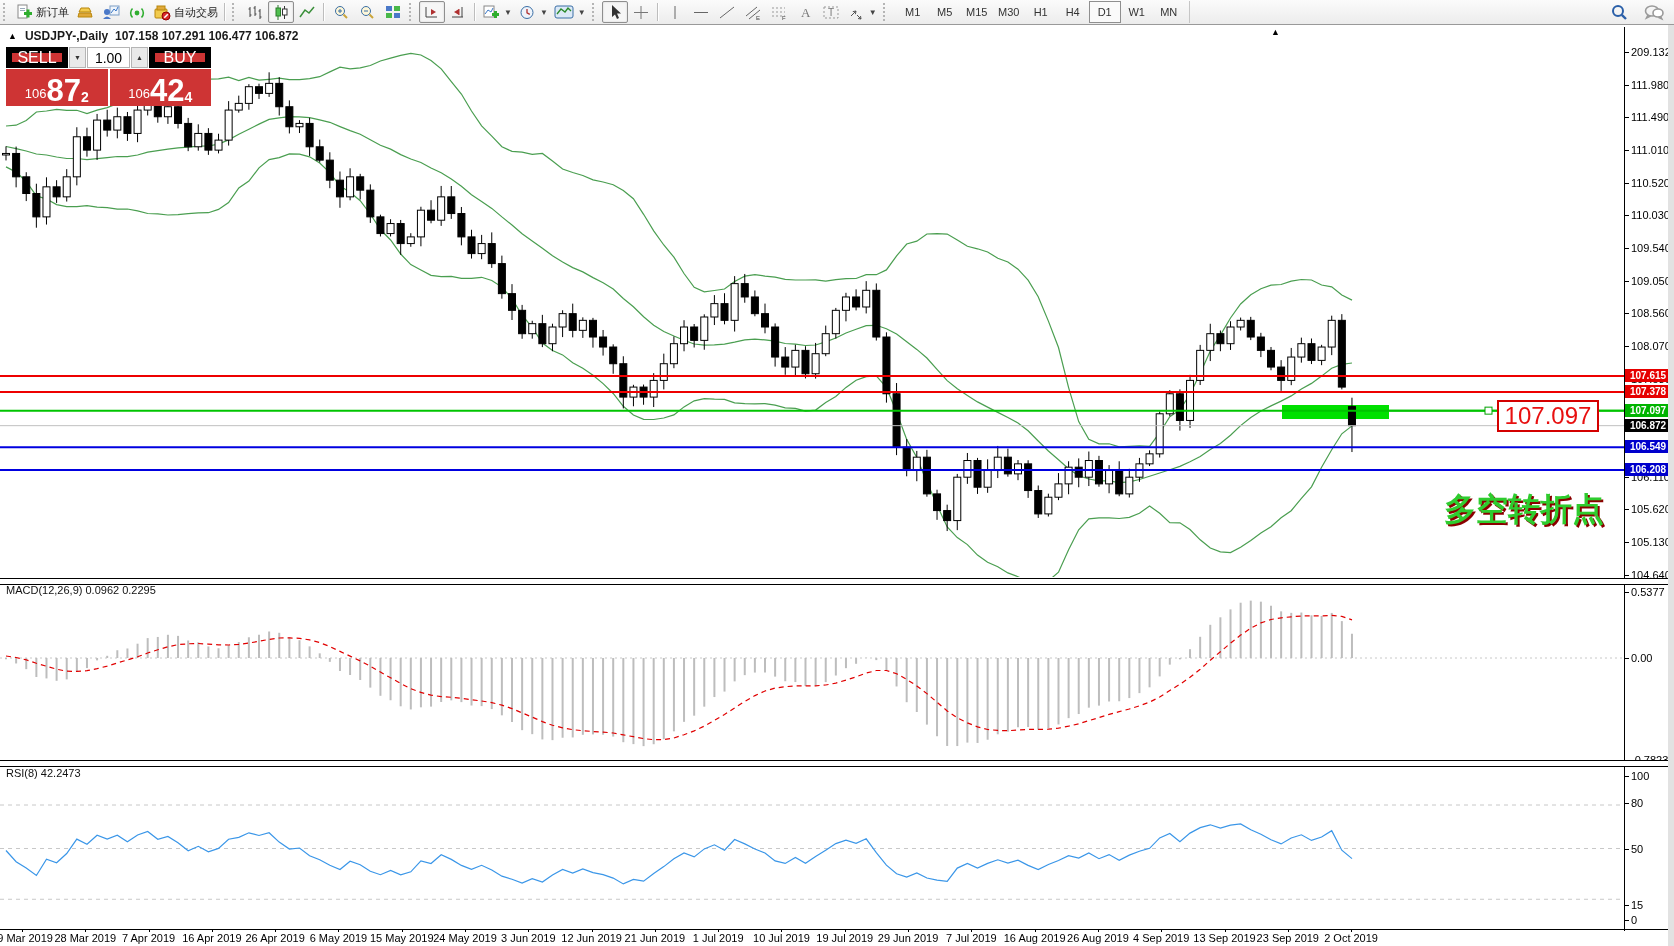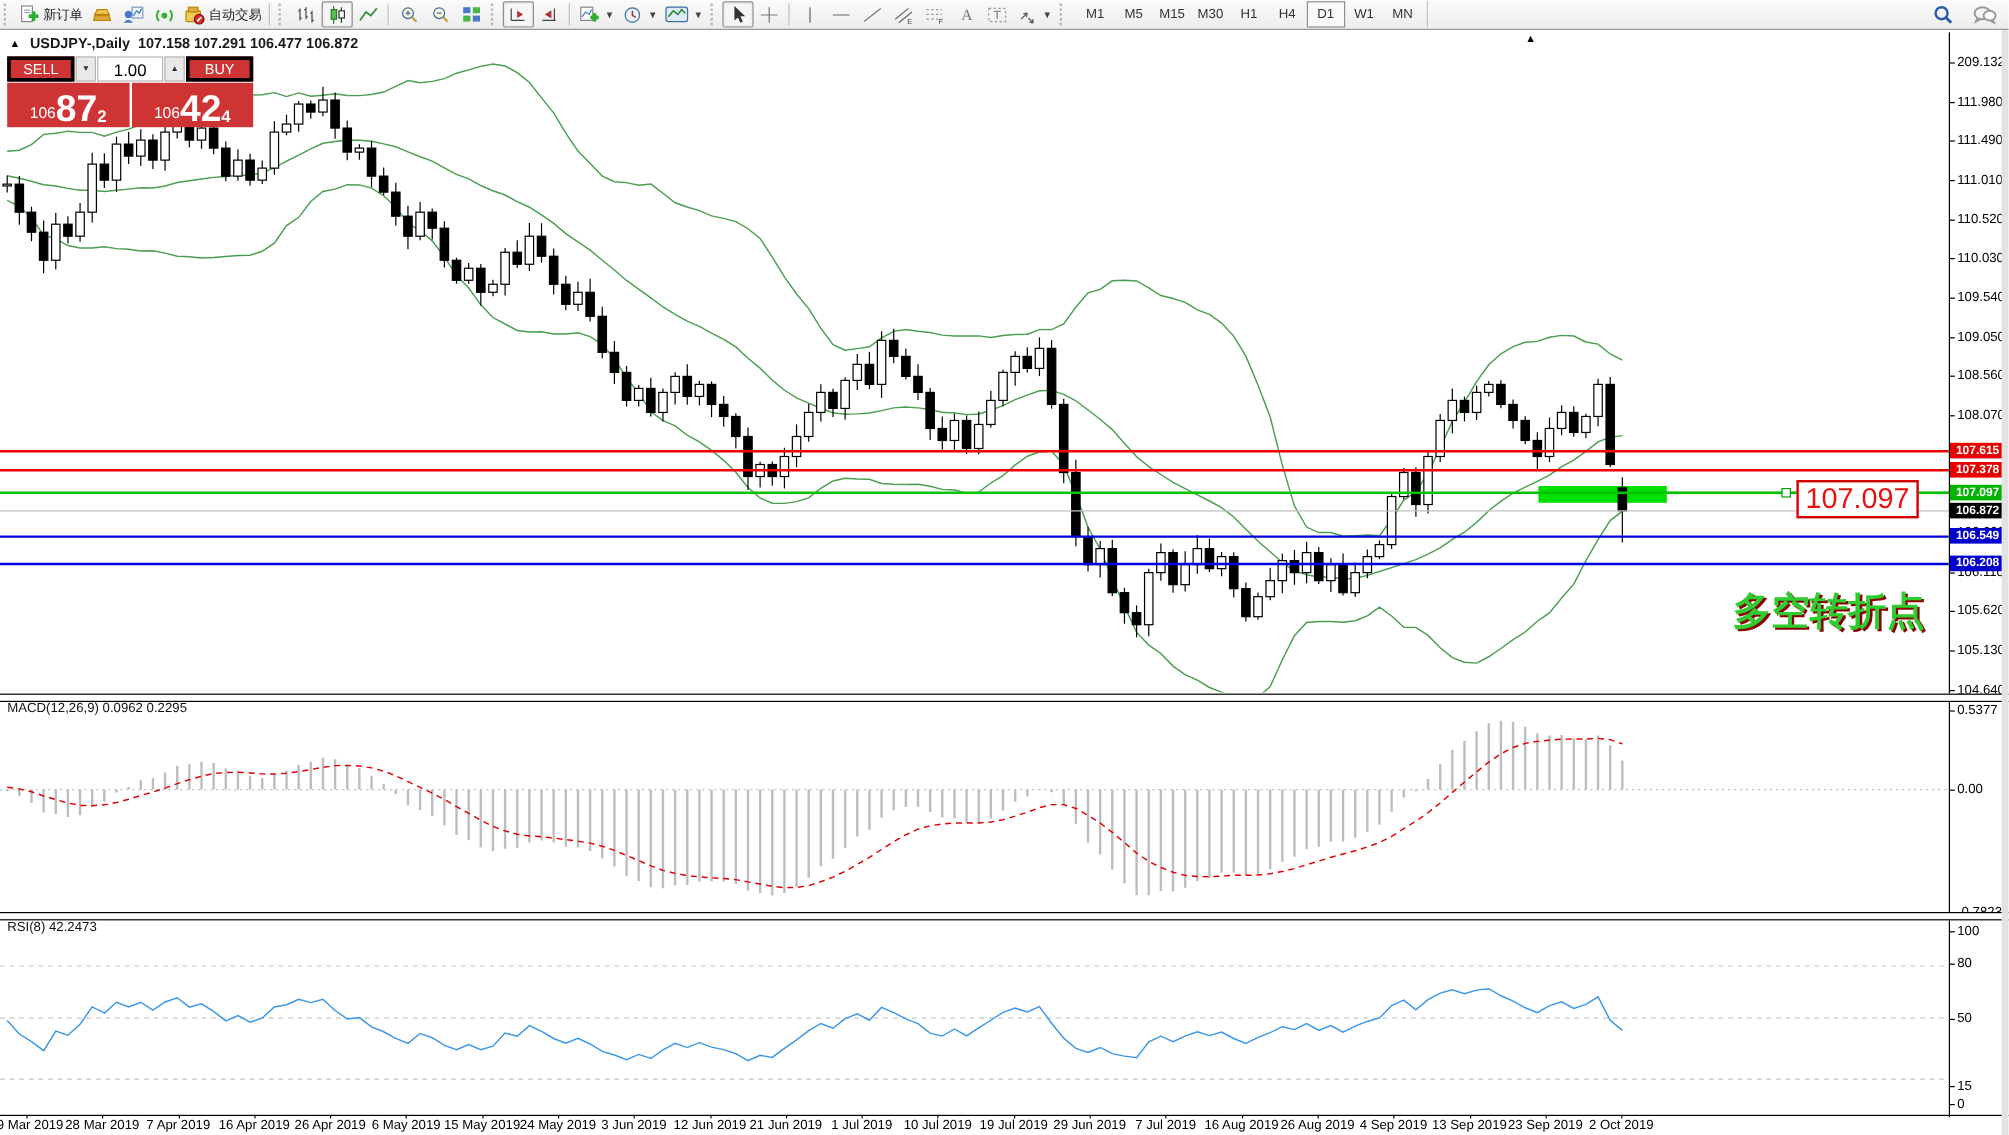--- a/index.html
+++ b/index.html
@@ -18,21 +18,21 @@
   #tf-group{display:flex;border-right:1px solid #c6c6c6;padding-right:4px;margin-left:4px;}
   #tb-right{margin-left:auto;display:flex;align-items:center;margin-right:6px;gap:8px;}
   
   #stage{position:absolute;left:0;top:24px;width:1674px;height:922px;background:#fff;border-top:1px solid #999;}
   #chart-svg{position:absolute;left:0;top:-24px;}
   .hdr{position:absolute;left:8px;top:4px;font-size:12px;font-weight:bold;color:#1a1a1a;display:flex;gap:8px;align-items:center;}
   .hdr .tri{font-size:9px;color:#000;}
   
   #trade{position:absolute;left:6px;top:22px;width:205px;}
   .t-row1{display:flex;height:21px;gap:1px;}
-  .t-btn{background:#ce3434;color:#fff;font-size:12px;display:flex;align-items:center;justify-content:center;flex:0 0 50px;border:3px solid #000000;}
+  .t-btn{background:#ce3434;color:#fff;font-size:16px;display:flex;align-items:center;justify-content:center;flex:0 0 50px;border:6px solid #000000;}
   .spin{flex:0 0 15px;background:#e9e9e9;border:1px solid #b5b5b5;display:flex;align-items:center;justify-content:center;font-size:7px;color:#333;}
   .vol{flex:1;border:1px solid #b5b5b5;text-align:center;font-size:14px;padding:0;min-width:0;font-family:"Liberation Sans",sans-serif;}
   .t-row2{display:flex;margin-top:1px;gap:2px;height:37px;}
   .px-box{flex:1;background:#ce3434;color:#fff;display:flex;align-items:flex-end;justify-content:center;padding-bottom:2px;}
   .px-small{font-size:13px;margin-bottom:3px;}
   .px-big{font-size:31px;font-weight:bold;line-height:27px;}
   .px-sup{font-size:14px;font-weight:bold;vertical-align:top;line-height:14px;}
   
   .axis-line{position:absolute;left:1624px;top:2px;width:1px;height:904px;background:#000;}
   .axlabel{position:absolute;left:1631px;font-size:11px;color:#000;transform:translateY(-6px);white-space:nowrap;}

